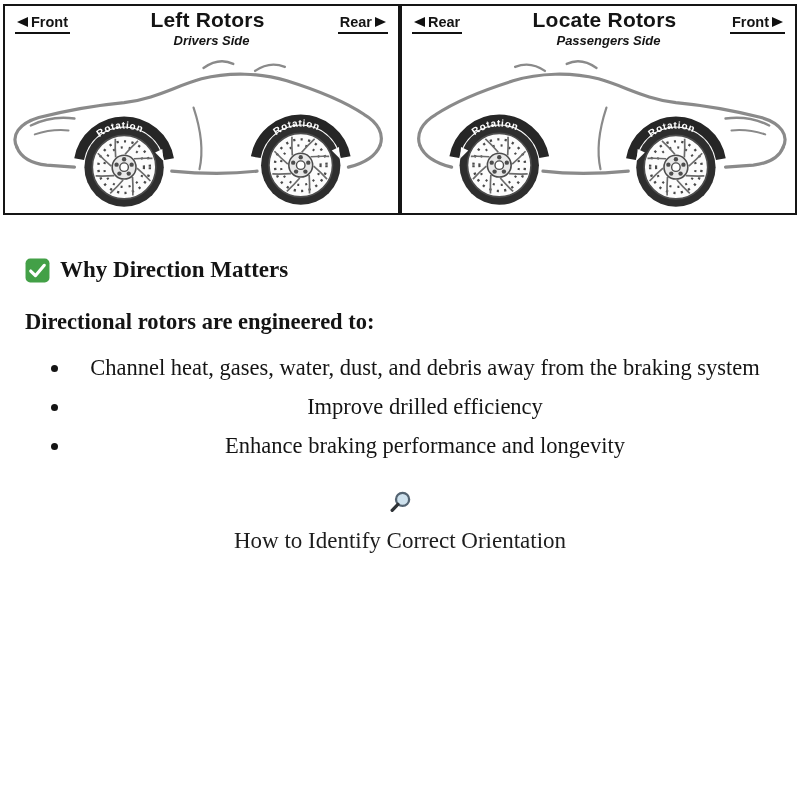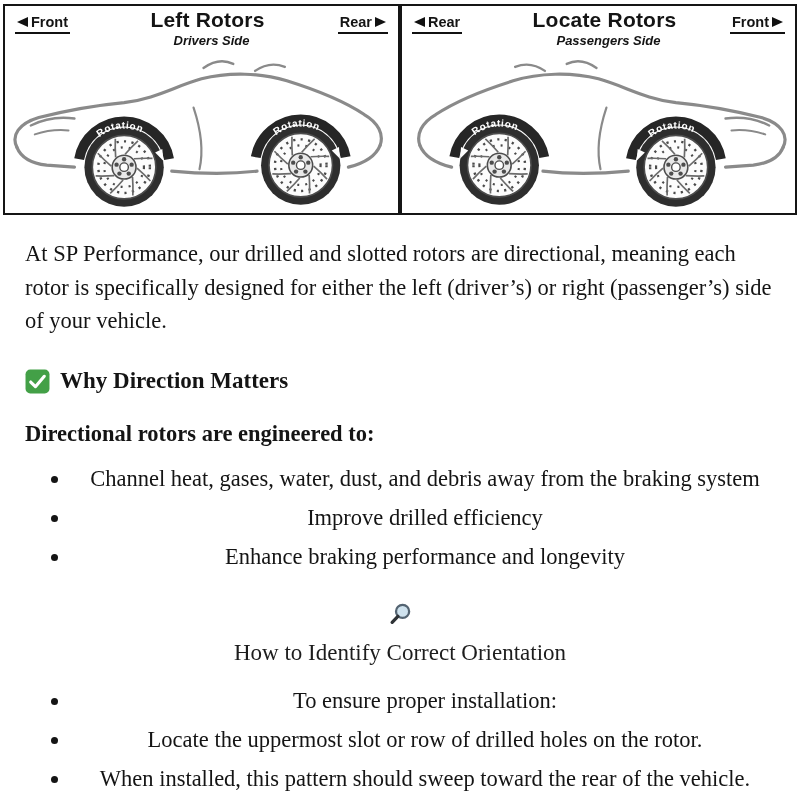--- a/index.html
+++ b/index.html
@@ -154,21 +154,20 @@
         <textPath href="#rpr" startOffset="28%">Rotation</textPath>
       </text>
       <polygon points="-5,-4 6,0 -5,4" transform="translate(239,100) rotate(115)" fill="#fff"></polygon>
       <polygon points="-5,-4 6,0 -5,4" transform="translate(61,98) rotate(115)" fill="#fff"></polygon>
     </svg>
   </section>
 </div>
 
 <main class="content">
 
-  <p>At SP Performance, our drilled and slotted rotors are directional, meaning each rotor is specifically designed for either the left (driver’s) or right (passenger’s) side of your vehicle.</p>
 
   <h2 class="h-check">
     <span class="icn">
       <svg width="25" height="25" viewBox="0 0 24 24">
         <rect x="0.5" y="0.5" width="23" height="23" rx="4.5" fill="#43a047"></rect>
         <path d="M5.5 12.5 L10 17 L18.5 7" fill="none" stroke="#fff" stroke-width="3" stroke-linecap="round" stroke-linejoin="round"></path>
       </svg>
     </span>
     <span>Why Direction Matters</span>
   </h2>
@@ -184,19 +183,14 @@
   <h3 class="h-mag">
     <span class="icn">
       <svg width="25" height="25" viewBox="0 0 24 24">
         <circle cx="14" cy="9" r="6.3" fill="#cfe2ee" stroke="#546472" stroke-width="2.2"></circle>
         <line x1="9.5" y1="13.8" x2="4" y2="19.5" stroke="#2f3337" stroke-width="3.2" stroke-linecap="round"></line>
       </svg>
     </span>
     <span>How to Identify Correct Orientation</span>
   </h3>
 
-  <ul>
-    <li>To ensure proper installation:</li>
-    <li>Locate the uppermost slot or row of drilled holes on the rotor.</li>
-    <li>When installed, this pattern should sweep toward the rear of the vehicle.</li>
-  </ul>
 
 </main>
 
 </body></html>

